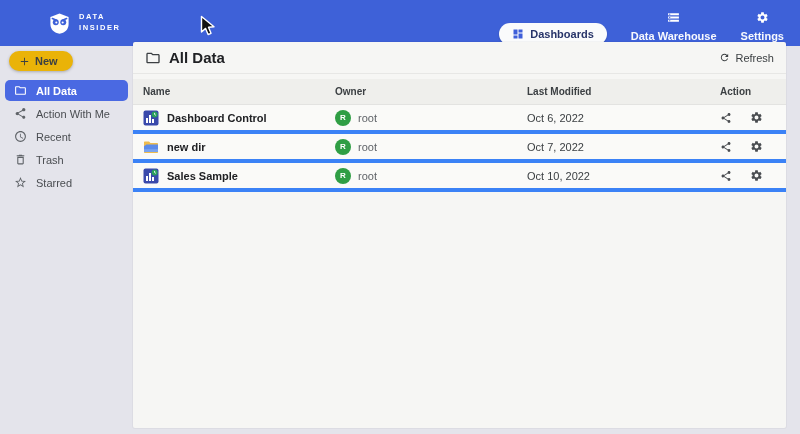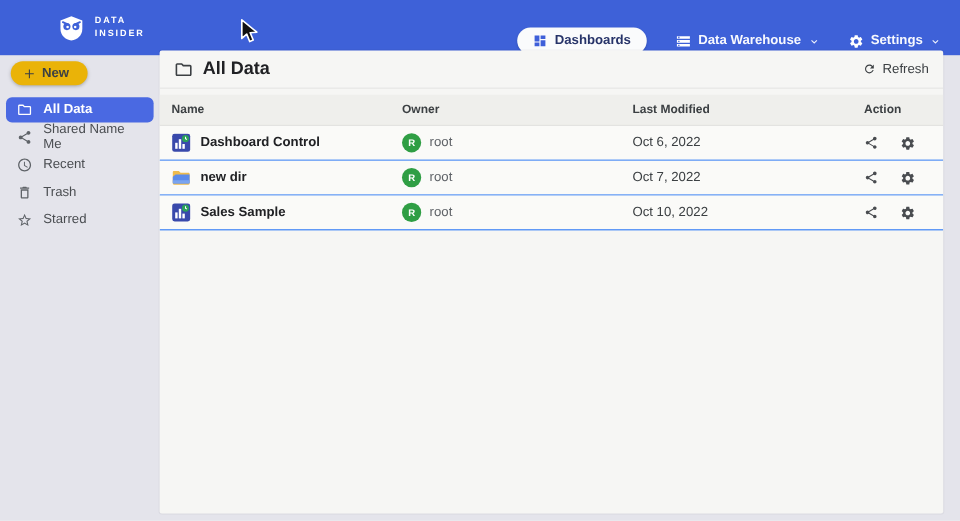--- a/index.html
+++ b/index.html
@@ -24,21 +24,21 @@
   .dash-btn {
     display:flex; align-items:center; gap:6px;
     background:#fafbfc; border:none; border-radius:14px;
     padding:5px 13px; cursor:pointer;
     font-family:inherit; font-size:11px; font-weight:700; color:#273469;
     box-shadow:0 1px 2px rgba(0,0,0,.18);
   }
   .top-link {
     display:flex; align-items:center; gap:6px;
     color:rgba(255,255,255,.96); font-size:11px; font-weight:600;
-    cursor:pointer; background:none; border:none; font-family:inherit;
+    cursor:pointer; background:none; border:none; font-family:inherit;flex-direction:column;
   }
   .chev { opacity:.9; display:flex; }
 
   
   .sidebar { position:absolute; top:38px; left:0; width:133px; bottom:0; }
   .new-btn {
     display:inline-flex; align-items:center; gap:5px;
     margin:13px 0 0 9px; padding:4px 15px 4px 10px;
     background:#eab308; border:none; border-radius:14px; cursor:pointer;
     font-family:inherit; font-size:11px; font-weight:600; color:#3c4043;
@@ -77,21 +77,21 @@
 
   .table { margin-top:5px; }
   .trow {
     display:grid; grid-template-columns:192px 192px 193px 1fr;
     align-items:center; padding:0 10px;
   }
   .thead {
     height:26px; background:#efefec; border-bottom:1px solid #e3e3e1;
     font-size:10px; font-weight:700; color:#3c4043;
   }
-  .tdata { height:29px; background:#fafaf8; border-bottom:1px solid #3b82f6; cursor:pointer; }
+  .tdata { height:29px; background:#fafaf8; border-bottom:4px solid #3b82f6; cursor:pointer; }
   .name-cell { display:flex; align-items:center; gap:8px; font-size:11px; font-weight:700; color:#202124; }
   .owner-cell { display:flex; align-items:center; gap:7px; font-size:11px; color:#5f6368; }
   .avatar {
     width:16px; height:16px; border-radius:50%; background:#2f9e44;
     color:#fff; font-size:8px; font-weight:700;
     display:flex; align-items:center; justify-content:center;
   }
   .date-cell { font-size:11px; color:#3c4043; }
   .actions { display:flex; align-items:center; gap:18px; }
   .actions svg { fill:#494c50; cursor:pointer; }
@@ -177,21 +177,21 @@
           </svg>
       </span>
       <span>All Data</span>
     </div>
     <div class="side-item">
       <span style="display:flex;">
         <svg width="13" height="13" viewBox="0 0 24 24">
             <path d="M18 16.08c-.76 0-1.44.3-1.96.77L8.91 12.7c.05-.23.09-.46.09-.7s-.04-.47-.09-.7l7.05-4.11c.54.5 1.25.81 2.04.81 1.66 0 3-1.34 3-3s-1.34-3-3-3-3 1.34-3 3c0 .24.04.47.09.7L8.04 9.81C7.5 9.31 6.79 9 6 9c-1.66 0-3 1.34-3 3s1.34 3 3 3c.79 0 1.5-.31 2.04-.81l7.12 4.16c-.05.21-.08.43-.08.65 0 1.61 1.31 2.92 2.92 2.92 1.61 0 2.92-1.31 2.92-2.92s-1.31-2.92-2.92-2.92z"></path>
           </svg>
       </span>
-      <span>Shared Name Me</span>
+      <span>Action With Me</span>
     </div>
     <div class="side-item">
       <span style="display:flex;">
         <svg width="13" height="13" viewBox="0 0 24 24">
             <path d="M11.99 2C6.47 2 2 6.48 2 12s4.47 10 9.99 10C17.52 22 22 17.52 22 12S17.52 2 11.99 2zM12 20c-4.42 0-8-3.58-8-8s3.58-8 8-8 8 3.58 8 8-3.58 8-8 8zm.5-13H11v6l5.25 3.15.75-1.23-4.5-2.67z"></path>
           </svg>
       </span>
       <span>Recent</span>
     </div>
     <div class="side-item">

